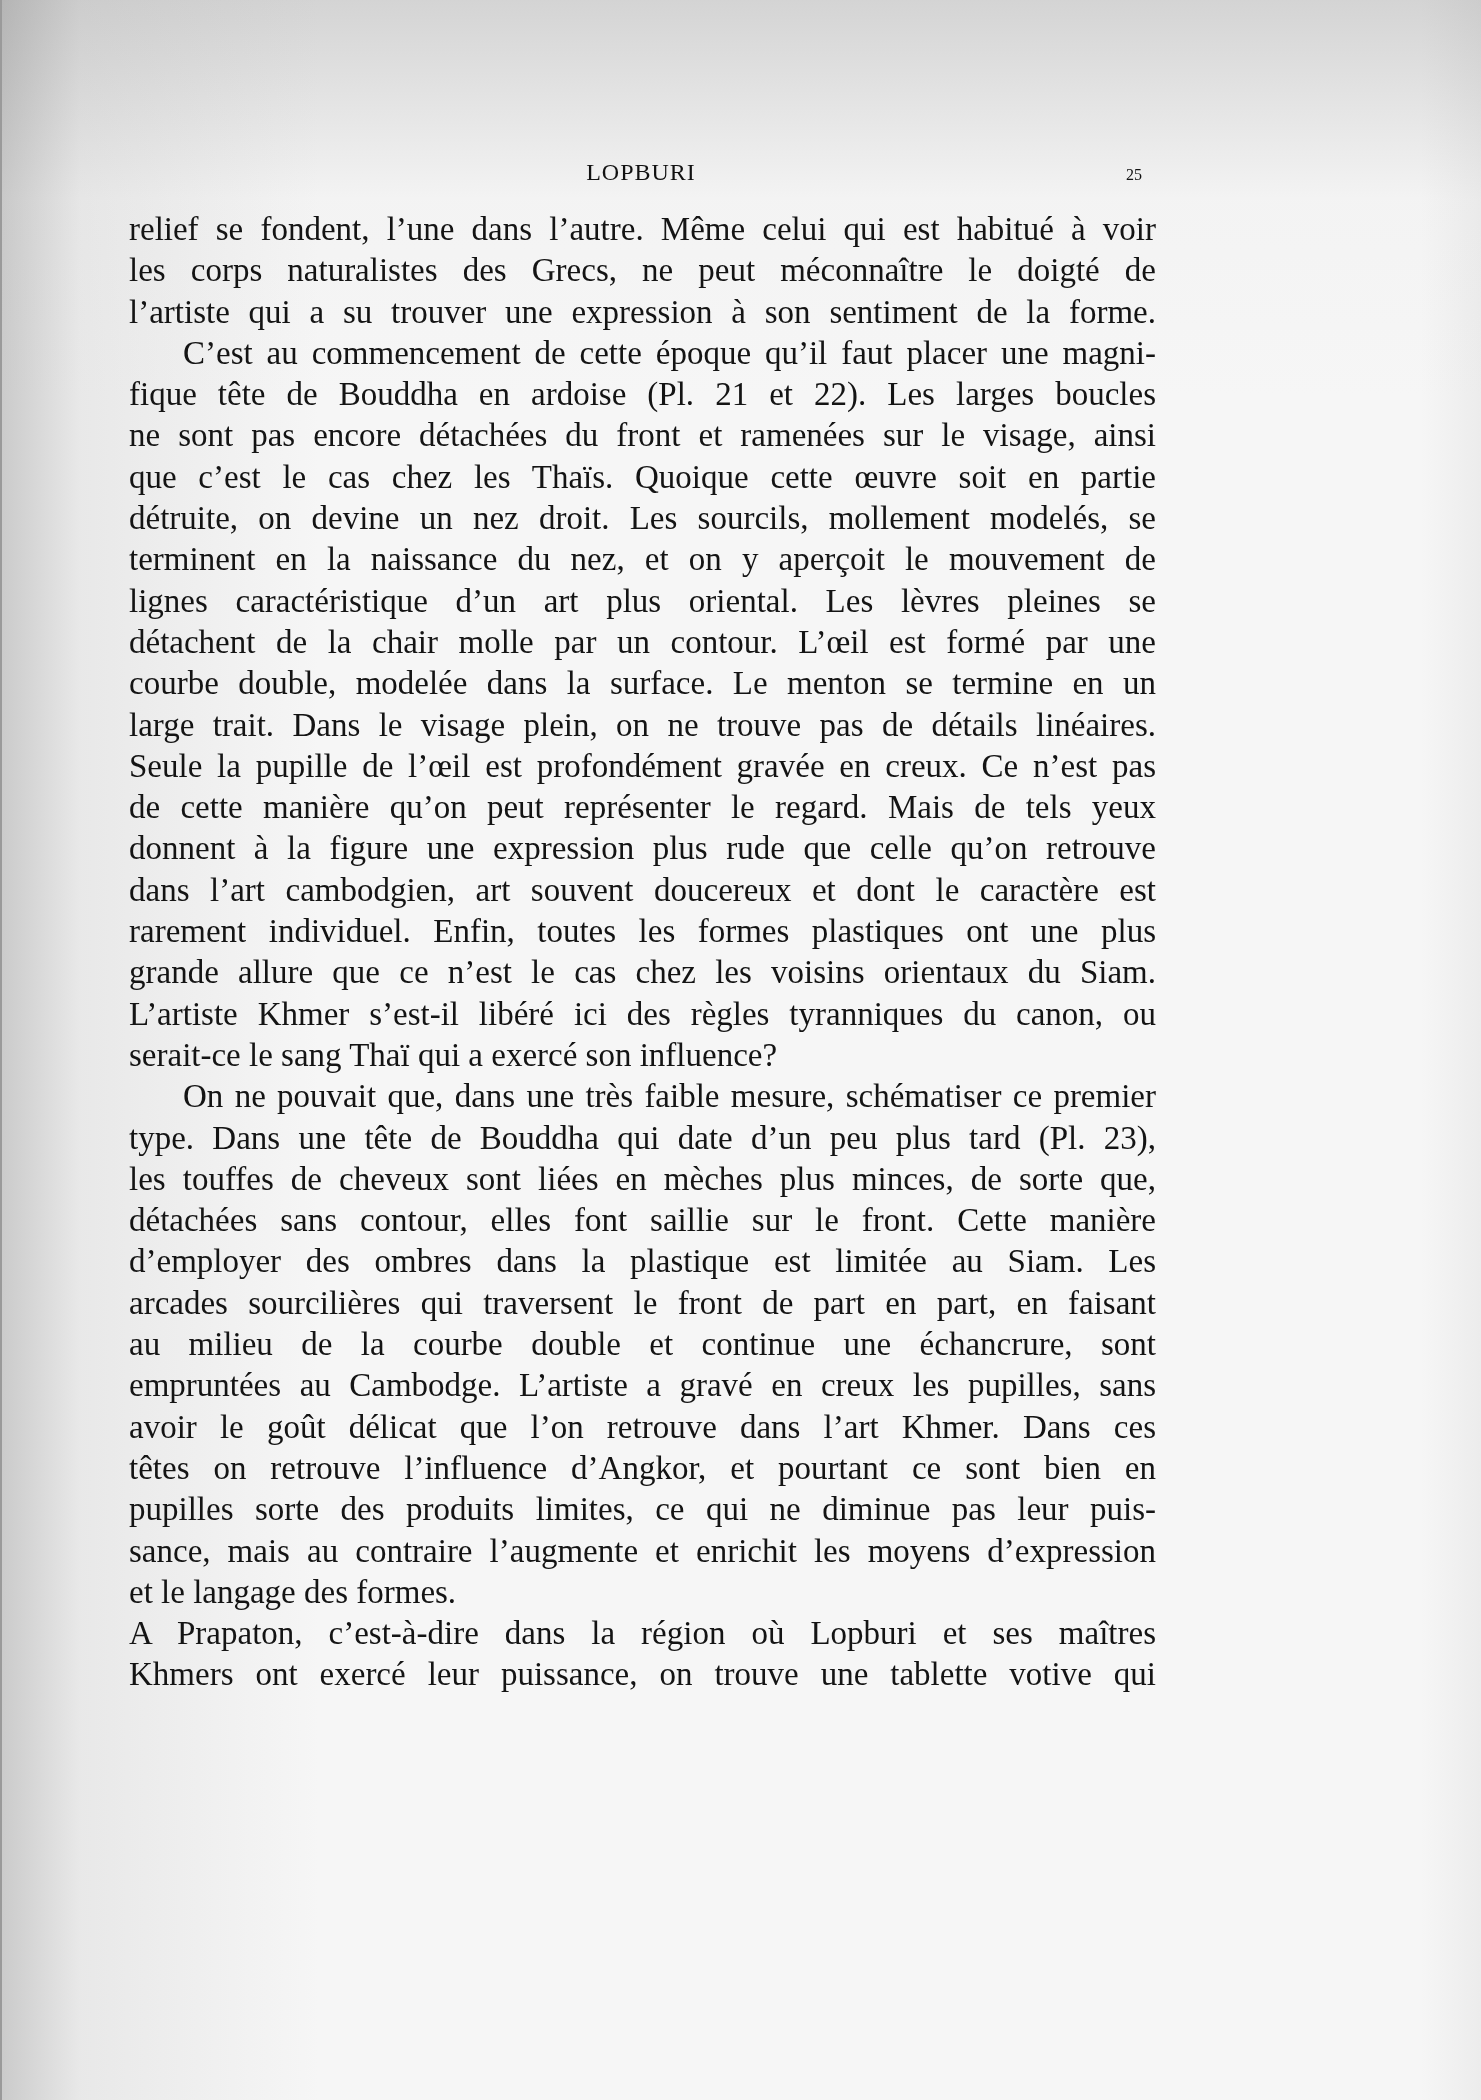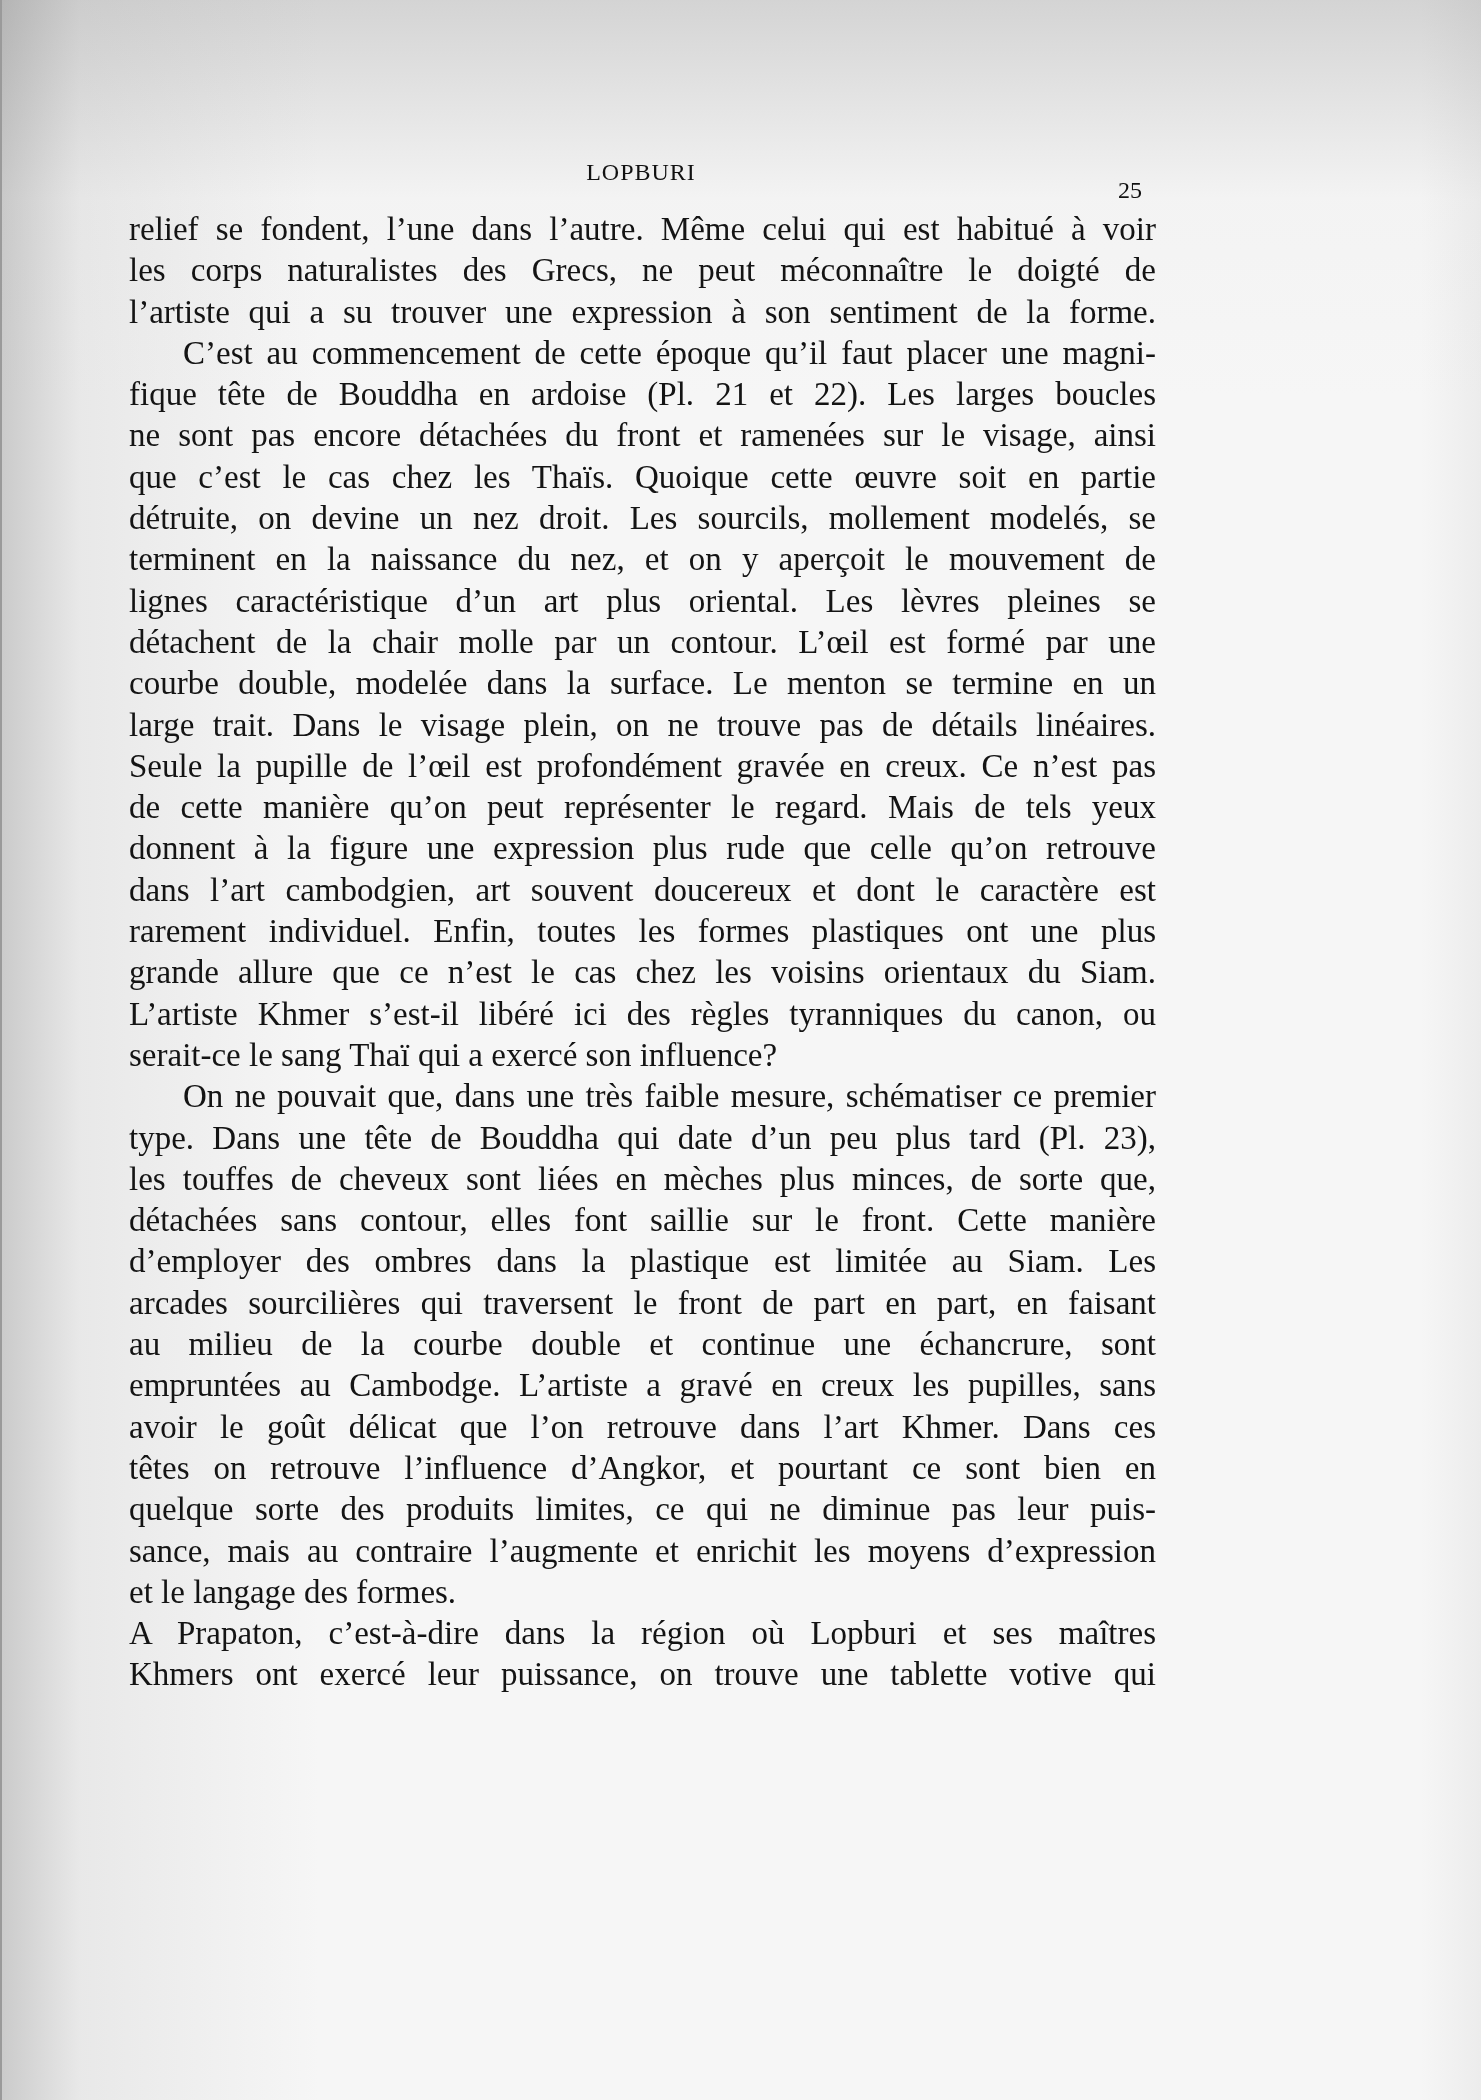--- a/index.html
+++ b/index.html
@@ -37,22 +37,22 @@
       position: absolute;
       left: 0; right: 0;
       text-align: center;
       font-size: 24px;
       letter-spacing: 1px;
       top: 0;
     }
     .page-number {
       position: absolute;
       right: 0;
-      top: 18px;
-      font-size: 24px;
+      top: 7px;
+      font-size: 16px;
     }
     .body-text {
       position: absolute;
       top: 209px;
       left: 117px;
       width: 1027px;
       font-family: "Liberation Serif", "DejaVu Serif", serif;
       font-size: 33px;
       line-height: 41.3px;
       color: #141414;
@@ -116,21 +116,21 @@
       <span class="line indent">On ne pouvait que, dans une très faible mesure, schématiser ce premier</span>
       <span class="line">type. Dans une tête de Bouddha qui date d’un peu plus tard (Pl. 23),</span>
       <span class="line">les touffes de cheveux sont liées en mèches plus minces, de sorte que,</span>
       <span class="line">détachées sans contour, elles font saillie sur le front. Cette manière</span>
       <span class="line">d’employer des ombres dans la plastique est limitée au Siam. Les</span>
       <span class="line">arcades sourcilières qui traversent le front de part en part, en faisant</span>
       <span class="line">au milieu de la courbe double et continue une échancrure, sont</span>
       <span class="line">empruntées au Cambodge. L’artiste a gravé en creux les pupilles, sans</span>
       <span class="line">avoir le goût délicat que l’on retrouve dans l’art Khmer. Dans ces</span>
       <span class="line">têtes on retrouve l’influence d’Angkor, et pourtant ce sont bien en</span>
-      <span class="line">quelque sorte des produits limites, ce qui ne diminue pas leur puis-</span>
+      <span class="line">pupilles sorte des produits limites, ce qui ne diminue pas leur puis-</span>
       <span class="line">sance, mais au contraire l’augmente et enrichit les moyens d’expression</span>
       <span class="line last">et le langage des formes.</span>
     </div>
 
     <div class="paragraph">
       <span class="line">A Prapaton, c’est-à-dire dans la région où Lopburi et ses maîtres</span>
       <span class="line">Khmers ont exercé leur puissance, on trouve une tablette votive qui</span>
     </div>
   </div>
 </div>

